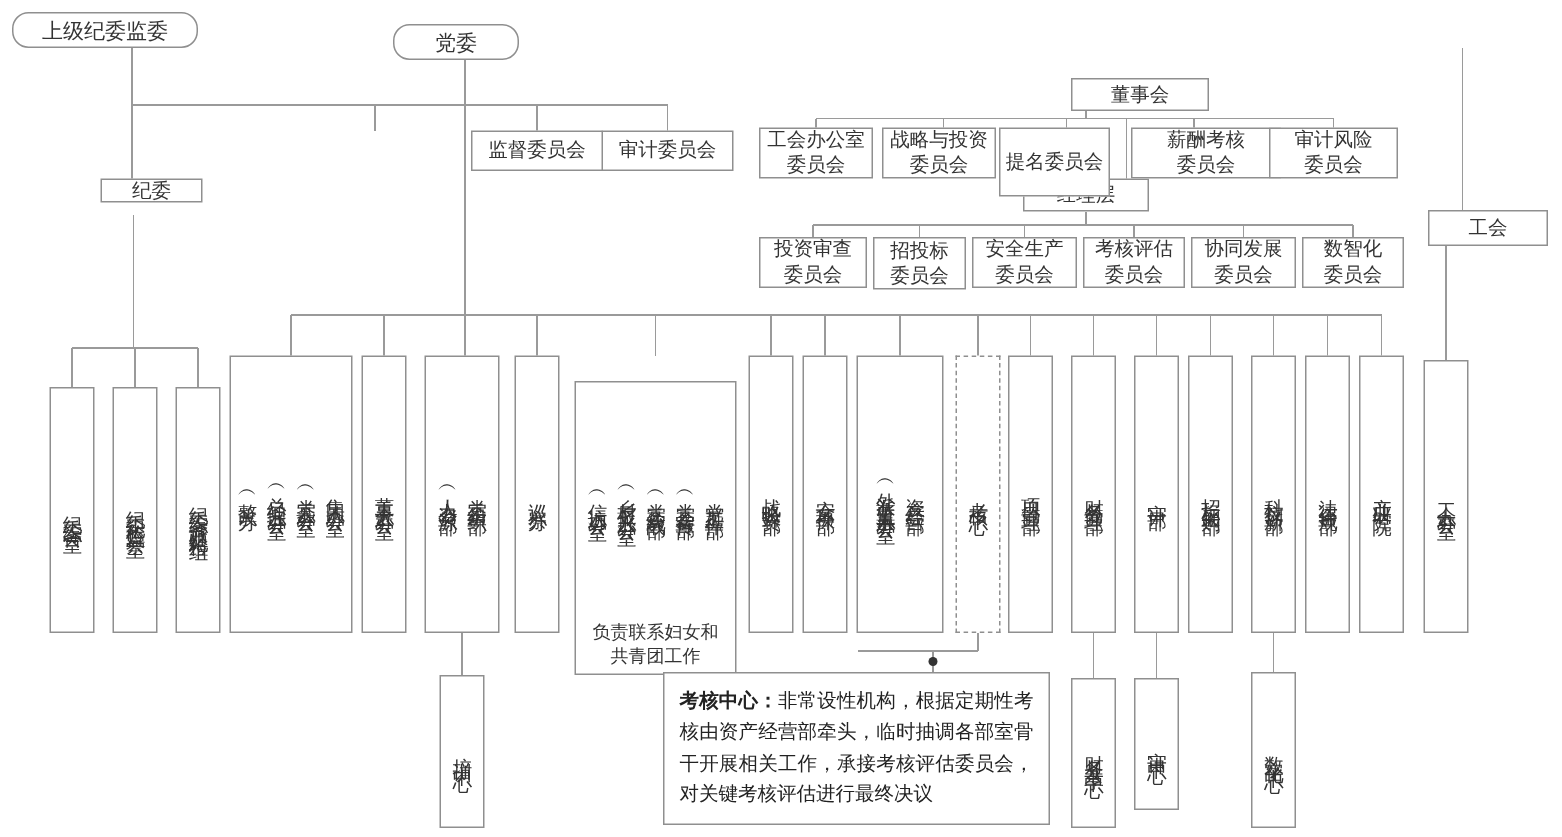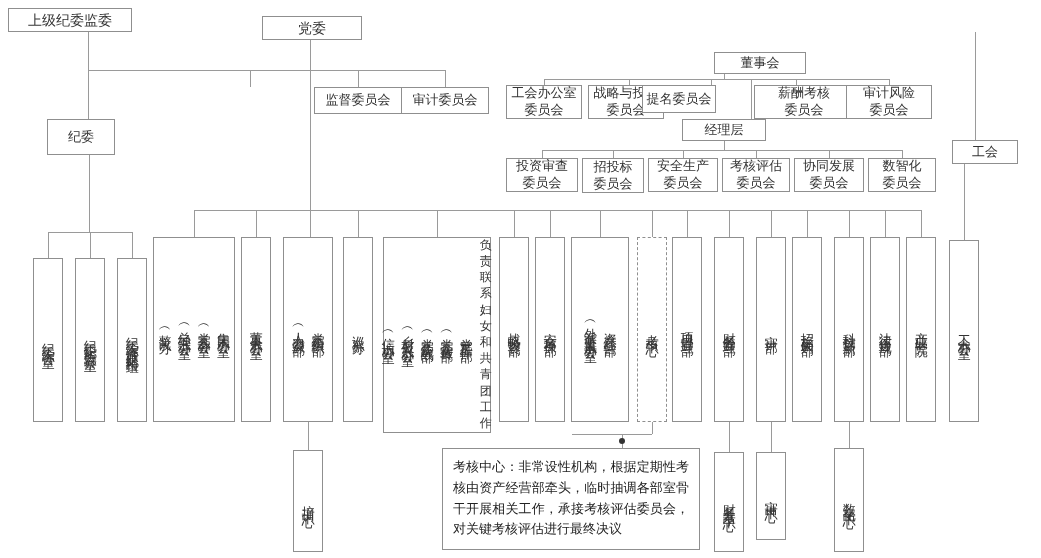--- a/index.html
+++ b/index.html
@@ -12,39 +12,39 @@
     position:relative; width:1041px; height:558px; background:#fff; overflow:hidden;
   }
   .lines { position:absolute; left:0; top:0; pointer-events:none; }
   .lines path { stroke:var(--line,#999); stroke-width:1; fill:none; shape-rendering:crispEdges; }
   .lines circle { fill:var(--text,#444); }
   .box {
     position:absolute; border:1px solid var(--border,#8f8f8f); background:#fff;
     display:flex; align-items:center; justify-content:center; text-align:center;
     font-size:13px; line-height:1.3; white-space:pre-line; color:var(--text,#333);
   }
-  .big { font-size:14px; }
+  .big { font-size:14px;border-radius:11px; }
   .vbox {
     writing-mode:vertical-rl; letter-spacing:3px; line-height:1.5;
   }
   .dashed { border-style:dashed; }
-  .dept-group { flex-direction:row; padding:16px 0; }
+  .dept-group { flex-direction:column; padding:0 0;margin-top:17px; }
   .vtext {
     writing-mode:vertical-rl; letter-spacing:3px; line-height:1.5; white-space:pre-line;
     flex:1; display:flex; align-items:center; justify-content:center;
   }
   .vnote {
     writing-mode:horizontal-tb; letter-spacing:0; font-size:12px; line-height:1.35;
     padding:2px 4px 4px; text-align:center; white-space:pre-line;
   }
   .note {
     position:absolute; border:1px solid var(--border,#8f8f8f); background:#fff;
     padding:8px 10px 6px; font-size:13px; line-height:1.6; text-align:justify; color:#222;
   }
-  .note b { font-weight:normal; }
+  .note b { font-weight:bold; }
 </style>
 </head>
 <body>
 
 <div class="canvas">
 
   <svg class="lines" width="1041" height="558">
     <path d="M88 32V119 M310 40V237 M88 70H445 M250 70V87 M358 70V87 M445 70V87
              M724 74V79 M544 79H889 M544 79V85 M629 79V85 M711 79V85 M796 79V85 M889 79V85 M751 79V119
              M724 141V150 M542 150H902 M542 150V158 M613 150V158 M683 150V158 M756 150V158 M829 150V158 M902 150V158
@@ -52,34 +52,34 @@
              M194 210H921
              M194 210V237 M256 210V237 M358 210V237 M437 210V237 M514 210V237 M550 210V237 M600 210V237
              M652 210V237 M687 210V237 M729 210V237 M771 210V237 M807 210V237 M849 210V237 M885 210V237 M921 210V237
              M975 32V140 M964 164V240
              M308 422V450 M729 422V452 M771 422V452 M849 422V448
              M652 422V434 M572 434H652 M622 434V448"></path>
     <circle cx="622" cy="441" r="3"></circle>
   </svg>
 
   <div class="box big" style="left:8px;top:8px;width:124px;height:24px">上级纪委监委</div>
-  <div class="box big" style="left:262px;top:16px;width:100px;height:24px">党委</div>
-  <div class="box" style="left:47px;top:119px;width:68px;height:36px">纪委</div>
-  <div class="box" style="left:952px;top:140px;width:66px;height:24px">工会</div>
+  <div class="box big" style="left:262px;top:16px;width:84px;height:24px">党委</div>
+  <div class="box" style="left:67px;top:119px;width:68px;height:16px">纪委</div>
+  <div class="box" style="left:952px;top:140px;width:80px;height:24px">工会</div>
   <div class="box" style="left:714px;top:52px;width:92px;height:22px">董事会</div>
   <div class="box" style="left:682px;top:119px;width:84px;height:22px">经理层</div>
 
   <div class="box" style="left:401px;top:87px;width:88px;height:27px">审计委员会</div>
   <div class="box" style="left:314px;top:87px;width:88px;height:27px">监督委员会</div>
 
   <div class="box" style="left:506px;top:85px;width:76px;height:34px">工会办公室
 委员会</div>
   <div class="box" style="left:588px;top:85px;width:76px;height:34px">战略与投资
 委员会</div>
-  <div class="box" style="left:642px;top:85px;width:74px;height:28px">提名委员会</div>
+  <div class="box" style="left:666px;top:85px;width:74px;height:46px">提名委员会</div>
   <div class="box" style="left:754px;top:85px;width:100px;height:34px">薪酬考核
 委员会</div>
   <div class="box" style="left:846px;top:85px;width:86px;height:34px">审计风险
 委员会</div>
 
   <div class="box" style="left:506px;top:158px;width:72px;height:34px">投资审查
 委员会</div>
   <div class="box" style="left:582px;top:158px;width:62px;height:35px">招投标
 委员会</div>
   <div class="box" style="left:648px;top:158px;width:70px;height:34px">安全生产

